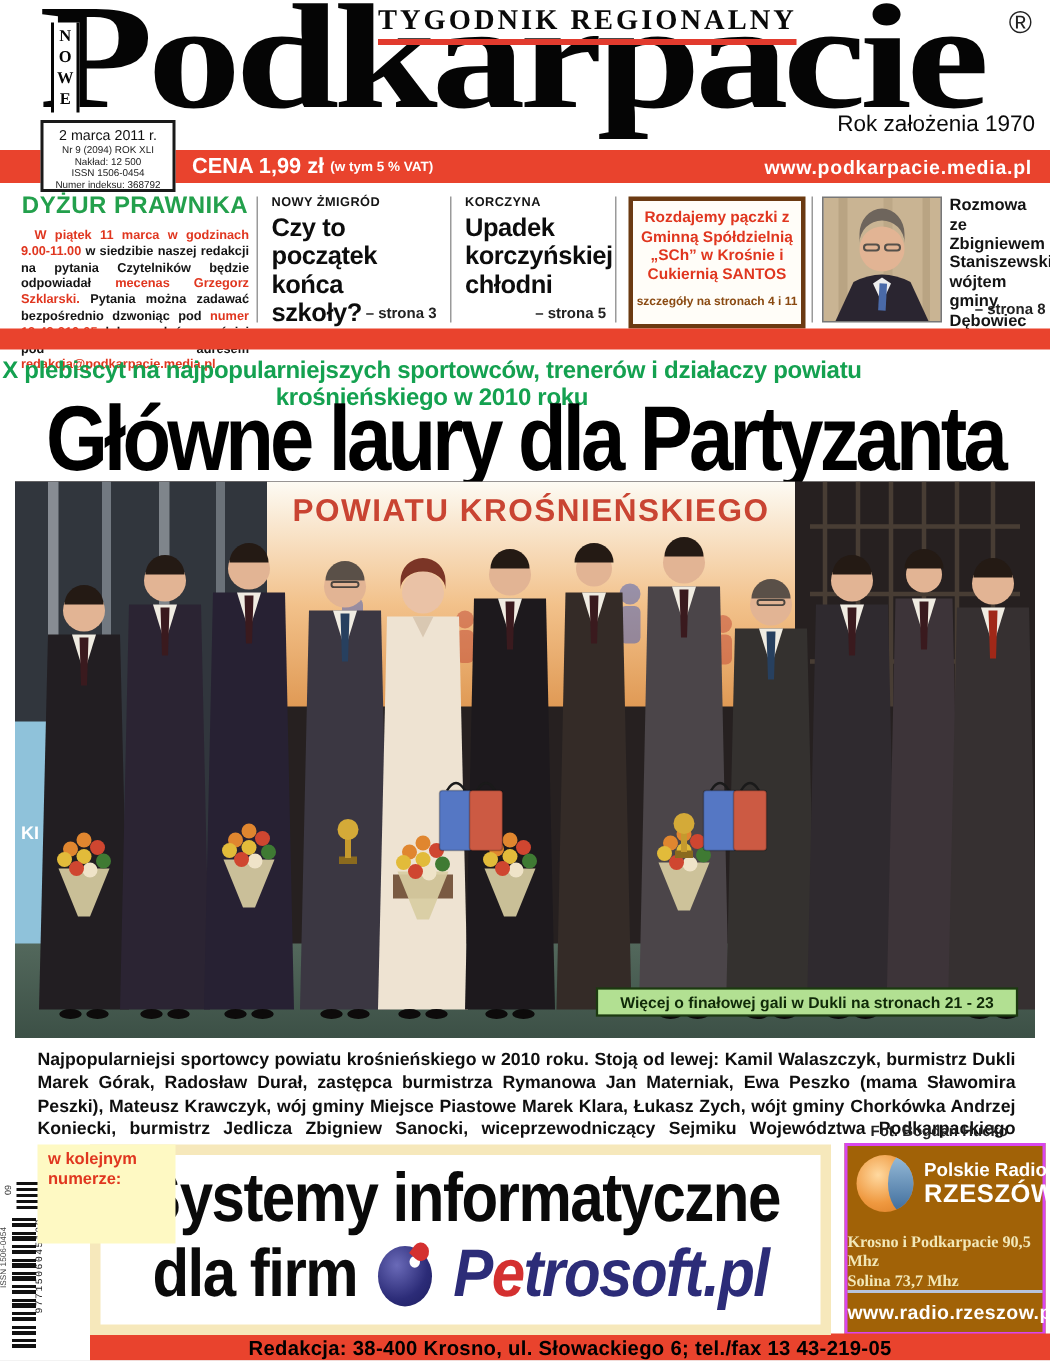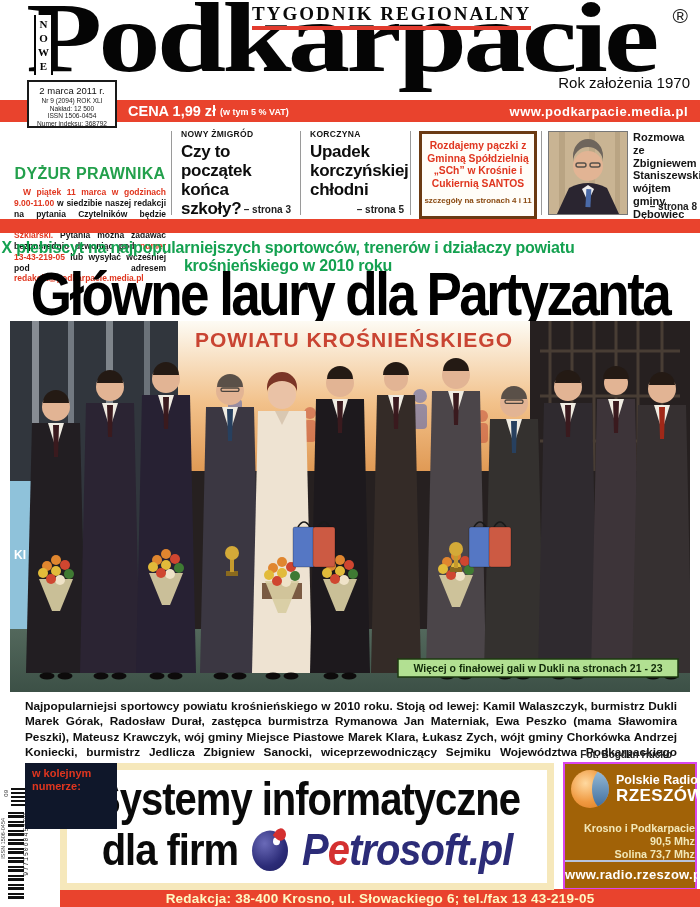--- a/index.html
+++ b/index.html
@@ -24,21 +24,21 @@
   .site-label{position:absolute;right:12px;top:4px;color:#fff;font-weight:bold;font-size:13px;letter-spacing:.5px;}
   
   .issue-box{position:absolute;left:27px;top:80px;width:90px;height:48px;background:#fff;
         border:2px solid #1a1a1a;z-index:5;text-align:center;padding-top:3px;box-sizing:border-box;}
   .issue-date{font-size:9.5px;line-height:12px;color:#111;}
   .issue-small{font-size:6.6px;line-height:7.6px;color:#222;}
   
   .teasers{position:absolute;left:0;top:127px;width:700px;height:90px;}
   .tz-div{position:absolute;top:4px;width:1px;height:84px;background:#9a9a9a;}
   .lawyer{position:absolute;left:14px;top:2px;width:152px;}
-  .lawyer-title{font-size:16px;font-weight:bold;color:#23a04c;text-align:center;letter-spacing:.3px;margin-top:36px;}
+  .lawyer-title{font-size:16px;font-weight:bold;color:#23a04c;text-align:center;letter-spacing:.3px;}
   .lawyer-text{margin-top:4px;font-size:8.5px;line-height:10.8px;text-align:justify;text-indent:9px;font-weight:bold;}
   .seg-red{color:#e0361f;} .seg-black{color:#141414;}
   .tz-col{position:absolute;top:2px;}
   .tz-kicker{font-size:8.5px;font-weight:bold;color:#141414;letter-spacing:.3px;}
   .tz-head{margin-top:3px;font-size:17px;line-height:19px;font-weight:bold;color:#0d0d0d;letter-spacing:-.3px;}
   .tz-page{position:absolute;right:2px;bottom:0;font-size:10px;font-weight:bold;color:#222;}
   .paczki-box{position:absolute;left:419px;top:4px;width:112px;height:76px;border:3px solid #6b3a12;
         background:#fffdf8;text-align:center;padding-top:6px;box-sizing:content-box;}
   .paczki-text{font-size:10.3px;line-height:12.5px;font-weight:bold;color:#e0361f;padding:0 3px;}
   .paczki-note{margin-top:6px;font-size:8px;font-weight:bold;color:#8a4a12;}
@@ -51,21 +51,21 @@
         font-weight:bold;color:#14a150;letter-spacing:-.2px;}
   .lead-headline{position:absolute;left:0;top:258px;width:700px;text-align:center;font-size:52px;
         font-weight:bold;letter-spacing:-2.5px;color:#000;transform:scale(1.02,1.18);transform-origin:center top;white-space:nowrap;}
   
   .photo-wrap{position:absolute;left:10px;top:321px;width:680px;height:371px;background:#241f1e;}
   
   .caption{position:absolute;left:25px;top:699px;width:652px;font-size:11.8px;line-height:15.4px;
         font-weight:bold;text-align:justify;color:#0f0f0f;}
   .credit{position:absolute;right:28px;top:749px;font-size:10px;font-weight:bold;color:#222;}
   
-  .next-tag{position:absolute;left:25px;top:763px;width:92px;height:66px;background:#0f172a;
+  .next-tag{position:absolute;left:25px;top:763px;width:92px;height:66px;background:#fef9c3;
         padding:4px 0 0 7px;box-sizing:border-box;z-index:2;}
   .next-tag div{font-size:11px;line-height:13px;font-weight:bold;color:#e0361f;}
   .ad-box{position:absolute;left:60px;top:763px;width:494px;height:127px;box-sizing:border-box;
         border:7px solid #f6e8bb;background:#fff;z-index:1;text-align:center;}
   .ad-line1{margin-top:4px;font-size:40px;font-weight:bold;letter-spacing:-1px;color:#0a0a0a;
         transform:scaleY(1.15);transform-origin:center top;}
   .ad-line2{margin-top:6px;display:flex;align-items:center;justify-content:center;gap:14px;
         transform:scaleY(1.12);transform-origin:center top;}
   .ad-dlafirm{font-size:40px;font-weight:bold;letter-spacing:-1px;color:#0a0a0a;}
   .logo-ball{position:relative;width:36px;height:36px;border-radius:50%;
@@ -78,37 +78,37 @@
   
   .radio{position:absolute;left:563px;top:762px;width:134px;height:128px;background:#a16207;
         border:2px solid #d946ef;box-sizing:border-box;color:#fff;}
   .radio-head{display:flex;align-items:center;gap:7px;padding:6px 4px 0 6px;}
   .radio-globe{position:relative;width:38px;height:38px;border-radius:50%;flex:none;overflow:hidden;
         background:radial-gradient(circle at 38% 35%,#ffd9a0 0%,#ef9940 55%,#d87820 100%);}
   .radio-globe::after{content:"";position:absolute;right:-9px;top:-2px;width:26px;height:42px;border-radius:50%;
         background:linear-gradient(180deg,#9cc0dc,#3a6898);}
   .radio-name1{font-size:12.5px;font-weight:bold;line-height:13px;}
   .radio-name2{font-size:17px;font-weight:bold;line-height:17px;letter-spacing:.4px;}
-  .radio-freqs{margin-top:14px;text-align:right;color:#f2e8b8;font-weight:bold;font-size:10.8px;line-height:13px;}
+  .radio-freqs{margin-top:14px;text-align:left;color:#f2e8b8;font-weight:bold;font-size:10.8px;line-height:13px;font-family:Liberation Serif, serif;}
   .radio-site{position:absolute;left:0;right:0;bottom:0;border-top:2px solid #b8c4dd;
         padding:5px 0 6px;text-align:center;font-size:13px;font-weight:bold;letter-spacing:.3px;}
   
   .barcode{position:absolute;left:2px;top:788px;width:28px;height:117px;background:#fff;}
   .bc-mini{position:absolute;left:9px;top:0;width:16px;height:18px;
         background:repeating-linear-gradient(to bottom,#111 0 2px,#fff 2px 4px);}
   .bc-mini-num{position:absolute;left:1px;top:2px;font-size:6px;color:#333;writing-mode:vertical-rl;transform:rotate(180deg);}
   .bc-main{position:absolute;left:6px;top:24px;width:16px;height:90px;
         background:repeating-linear-gradient(to bottom,#111 0 2px,#fff 2px 3px,#111 3px 6px,#fff 6px 9px);}
   .bc-issn{position:absolute;left:-2px;top:30px;font-size:5.5px;color:#444;writing-mode:vertical-rl;transform:rotate(180deg);}
   .bc-digits{position:absolute;left:21px;top:24px;font-size:6.5px;letter-spacing:1px;color:#222;
         writing-mode:vertical-rl;transform:rotate(180deg);font-family:"Liberation Mono",monospace;}
   
   .footer-bar{position:absolute;left:60px;top:889px;width:640px;height:18px;background:#e9432d;
         display:flex;align-items:center;justify-content:center;}
-  .footer-bar span{color:#fef9c3;font-weight:bold;font-size:13.5px;letter-spacing:.2px;}
+  .footer-bar span{color:#000000;font-weight:bold;font-size:13.5px;letter-spacing:.2px;}
 </style>
 </head>
 <body>
 
 <div class="page">
 
   <div class="masthead-title">Podkarpacie</div>
   <div class="nowe-strip">
     <span>N</span>
     <span>O</span>

